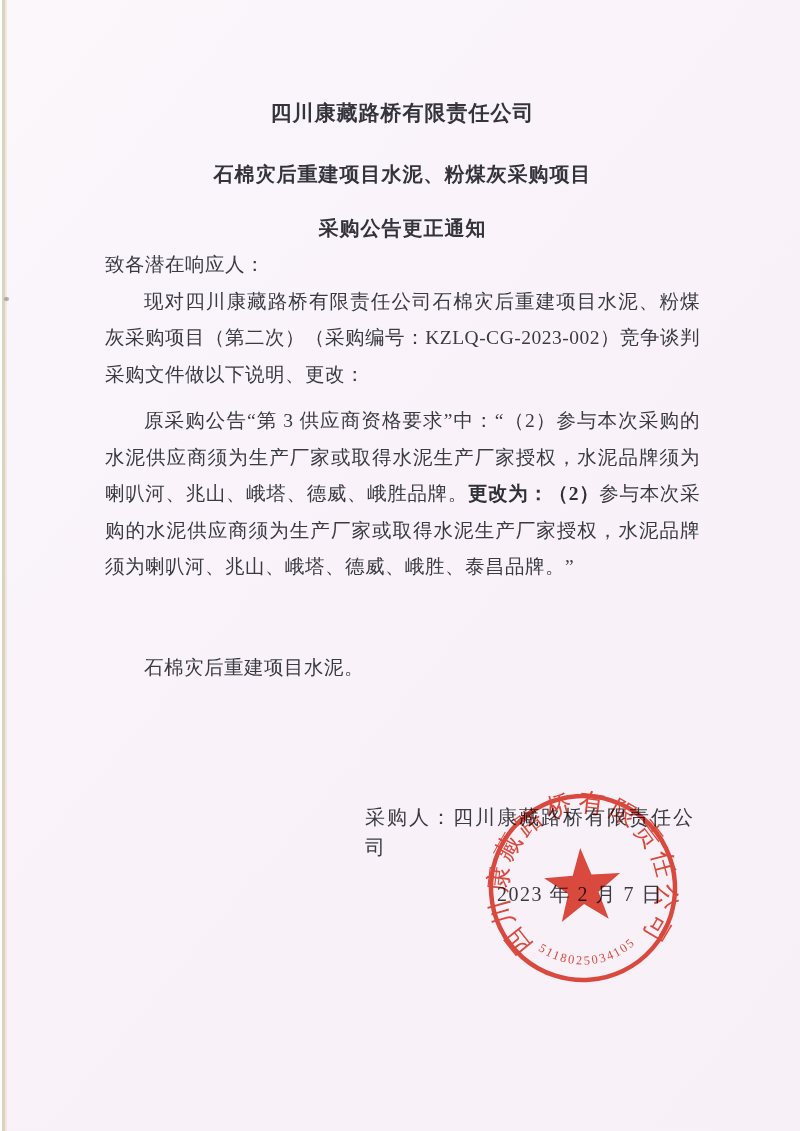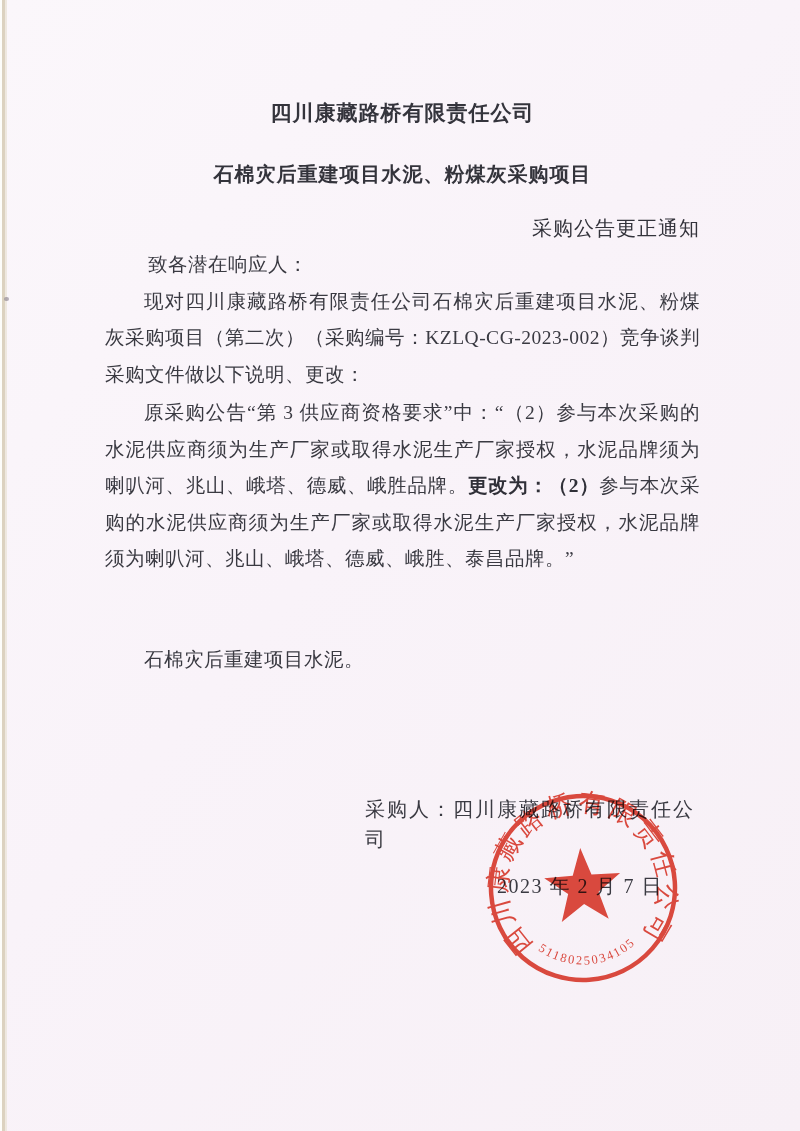--- a/index.html
+++ b/index.html
@@ -29,31 +29,31 @@
     margin:101px 0 0; text-align:center;
     font-size:21px; line-height:24px; font-weight:600;
     letter-spacing:1px; color:#34343c;
   }
   .project-title {
     margin:30px 0 0; text-align:center;
     font-size:20px; line-height:38px; font-weight:bold;
     letter-spacing:1px; color:#33333b;
   }
   .notice-subtitle {
-    margin:22px 0 0; text-align:right;
-    font-size:20px; line-height:26px; font-weight:normal;
+    margin:22px 0 0; text-align:center;
+    font-size:20px; line-height:26px; font-weight:bold;
     letter-spacing:1px; color:#33333b;
   }
   .bodyline {
     margin:0; font-size:19.5px; line-height:36.5px;
     text-align:justify; letter-spacing:.5px; color:#3a3a42;
   }
-  .salutation { margin-top:6px;margin-left:43px; }
+  .salutation { margin-top:6px; }
   .indent { text-indent:2em; }
-  .para-correction { margin-top:2px; }
+  .para-correction { margin-top:10px; }
   .para-correction strong { font-weight:bold; color:#303038; }
   .closing { margin-top:64px; text-align:left; }
   .sig-line {
     margin:116px 0 16px 260px;
     font-size:20px; line-height:30px; letter-spacing:2px; color:#3a3a42;
   }
   .date-line {
     margin:17px 0 0 392px;
     font-size:20px; line-height:30px; letter-spacing:1.5px; color:#3a3a42;
   }

